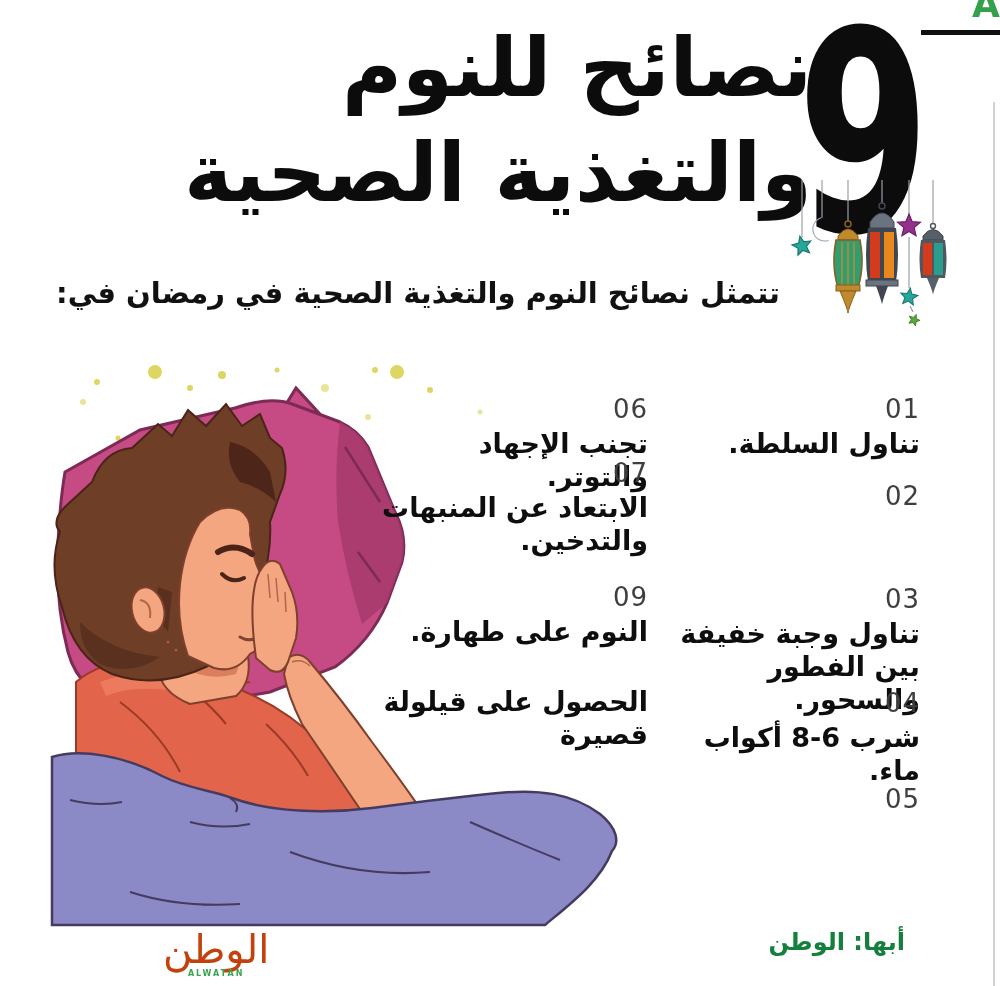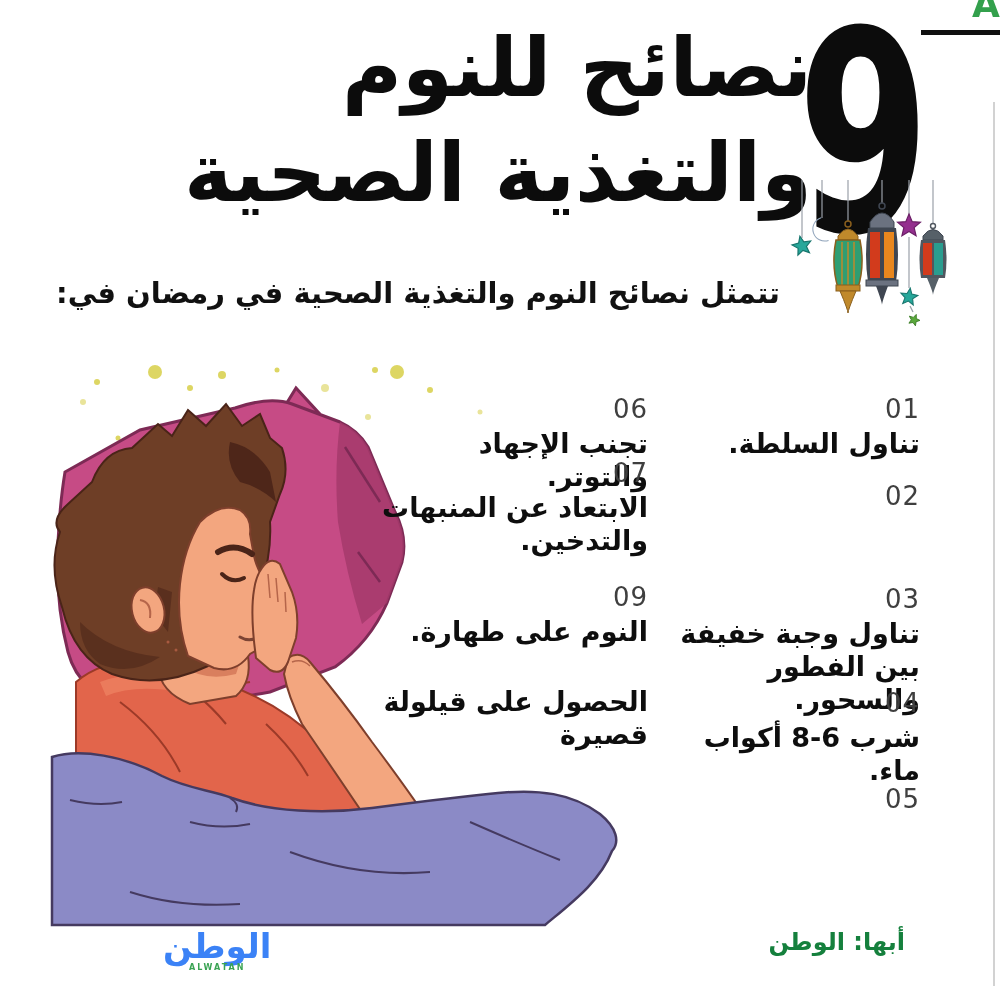--- a/index.html
+++ b/index.html
@@ -20,21 +20,21 @@
   .tip{position:absolute;direction:rtl;text-align:right;}
   .tip .num{color:#3f3f3f;font-size:26px;font-weight:400;letter-spacing:1px;line-height:1;margin-bottom:6px;}
   .tip .txt{color:#0e0e0e;font-size:27px;font-weight:700;line-height:1.22;}
   .col-right{right:80px;width:255px;}
   .col-mid{right:352px;width:272px;}
   .r1{top:396px}.r2{top:483px}.r3{top:586px}.r4{top:690px}.r5{top:786px}
   .m1{top:396px}.m2{top:460px}.m3{top:584px}.m4{top:686px}
   
   .byline{position:absolute;top:928px;right:95px;direction:rtl;font-size:24px;font-weight:700;color:#15803d;}
   .logo{position:absolute;left:163px;top:929px;text-align:center;line-height:1;}
-  .logo .ar{display:block;font-size:34px;font-weight:700;color:#3b82f6;}
+  .logo .ar{display:block;font-size:40px;font-weight:400;color:#c2410c;}
   .logo .en{display:block;font-size:8px;font-weight:700;color:#3aa353;letter-spacing:2px;margin-top:1px;}
   svg{position:absolute;display:block;}
   #lanterns{left:782px;top:180px;}
   #scene{left:40px;top:352px;}
 </style>
 </head>
 <body>
 
 <div id="page">
 

